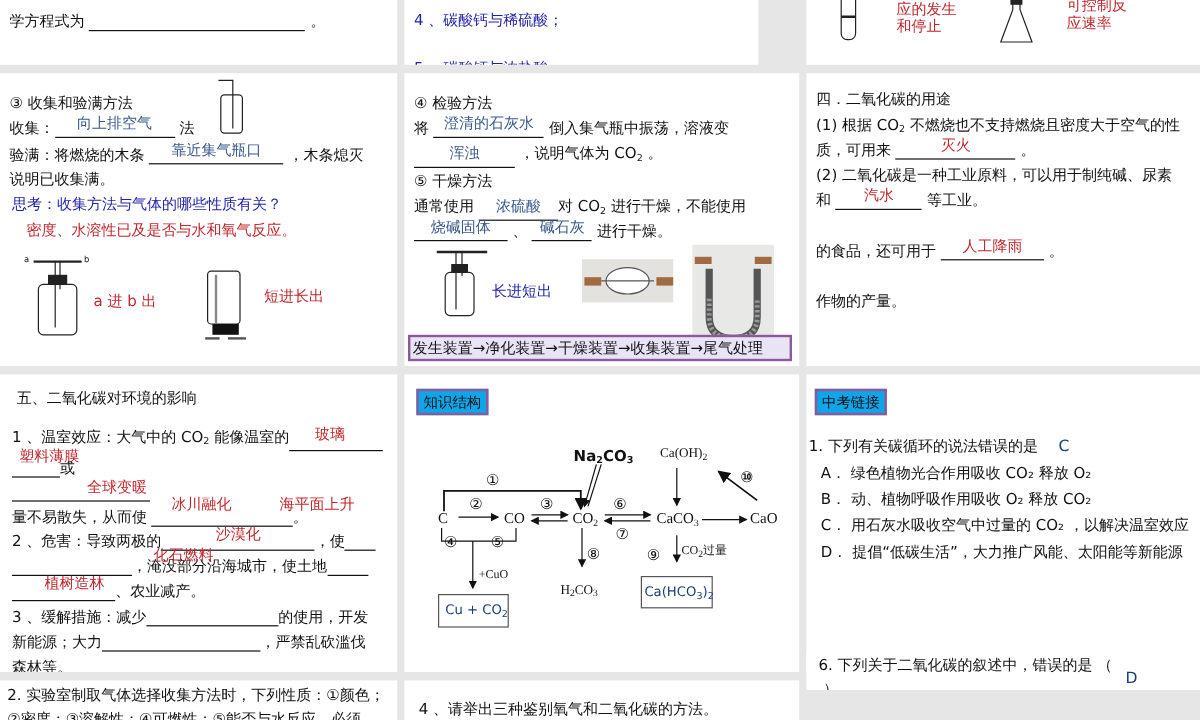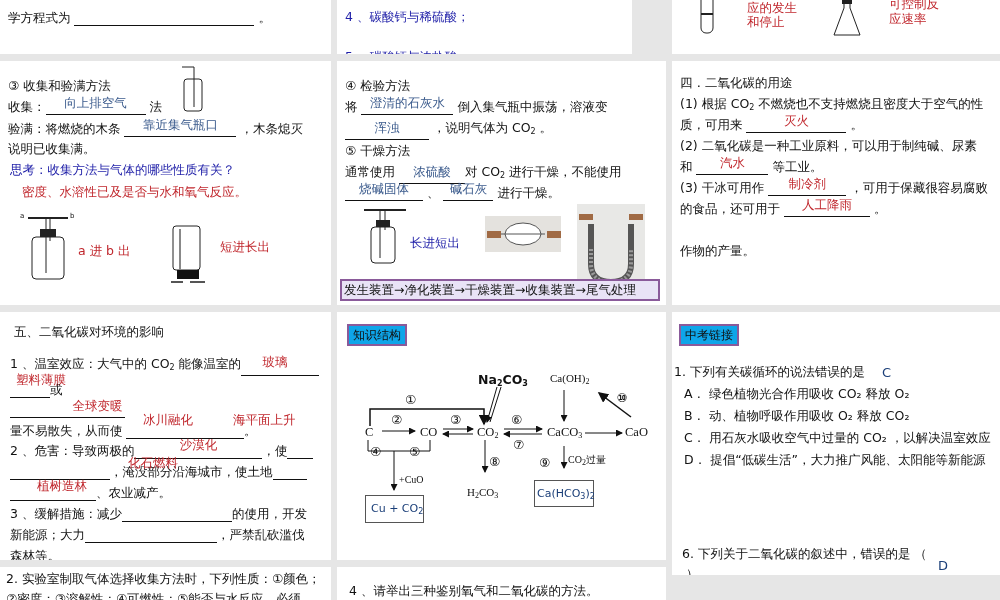--- a/index.html
+++ b/index.html
@@ -104,21 +104,20 @@
   <div class="box" style="left:3px;top:218px;width:320px;height:22px;background:#e9e3f6;border:2px solid #8a5a9a"></div>
   <div class="t" style="left:7px;top:221px;font-size:12.5px">发生装置→净化装置→干燥装置→收集装置→尾气处理</div>
 </div>
 
 <div class="panel" style="left:672px;top:61px;width:328px;height:244px">
   <div class="t" style="left:8px;top:14px">四．二氧化碳的用途</div>
   <div class="t" style="left:8px;top:35px"><span>(1) 根据 CO</span><sub>2</sub><span> 不燃烧也不支持燃烧且密度大于空气的性</span></div>
   <div class="t" style="left:8px;top:56px"><span>质，可用来</span> <span class="blank" style="width:100px"><span class="fill red">灭火</span></span> <span>。</span></div>
   <div class="t" style="left:8px;top:77px">(2) 二氧化碳是一种工业原料，可以用于制纯碱、尿素</div>
   <div class="t" style="left:8px;top:98px"><span>和</span> <span class="blank" style="width:72px"><span class="fill red">汽水</span></span> <span>等工业。</span></div>
-  <div class="t" style="left:8px;top:119px"><span>(3) 干冰可用作</span> <span class="blank" style="width:78px"><span class="fill red">制冷剂</span></span> <span>，可用于保藏很容易腐败</span></div>
   <div class="t" style="left:8px;top:140px"><span>的食品，还可用于</span> <span class="blank" style="width:86px"><span class="fill red">人工降雨</span></span> <span>。</span></div>
   <div class="t" style="left:8px;top:182px">作物的产量。</div>
 </div>
 
 <div class="panel" style="left:0;top:312px;width:331px;height:248px">
   <div class="t" style="left:14px;top:12px">五、二氧化碳对环境的影响</div>
   <div class="t" style="left:10px;top:44px"><span>1 、温室效应：大气中的 CO</span><sub>2</sub><span> 能像温室的</span><span class="blank" style="width:78px"><span class="fill red" style="bottom:5px;left:-10px">玻璃</span></span></div>
   <div class="t red" style="left:16px;top:60px">塑料薄膜</div>
   <div class="t" style="left:10px;top:70px"><span class="blank" style="width:40px"></span><span>或</span></div>
   <div class="t" style="left:10px;top:90px"><span class="blank" style="width:115px"><span class="fill red" style="bottom:3px;left:60px">全球变暖</span></span></div>

